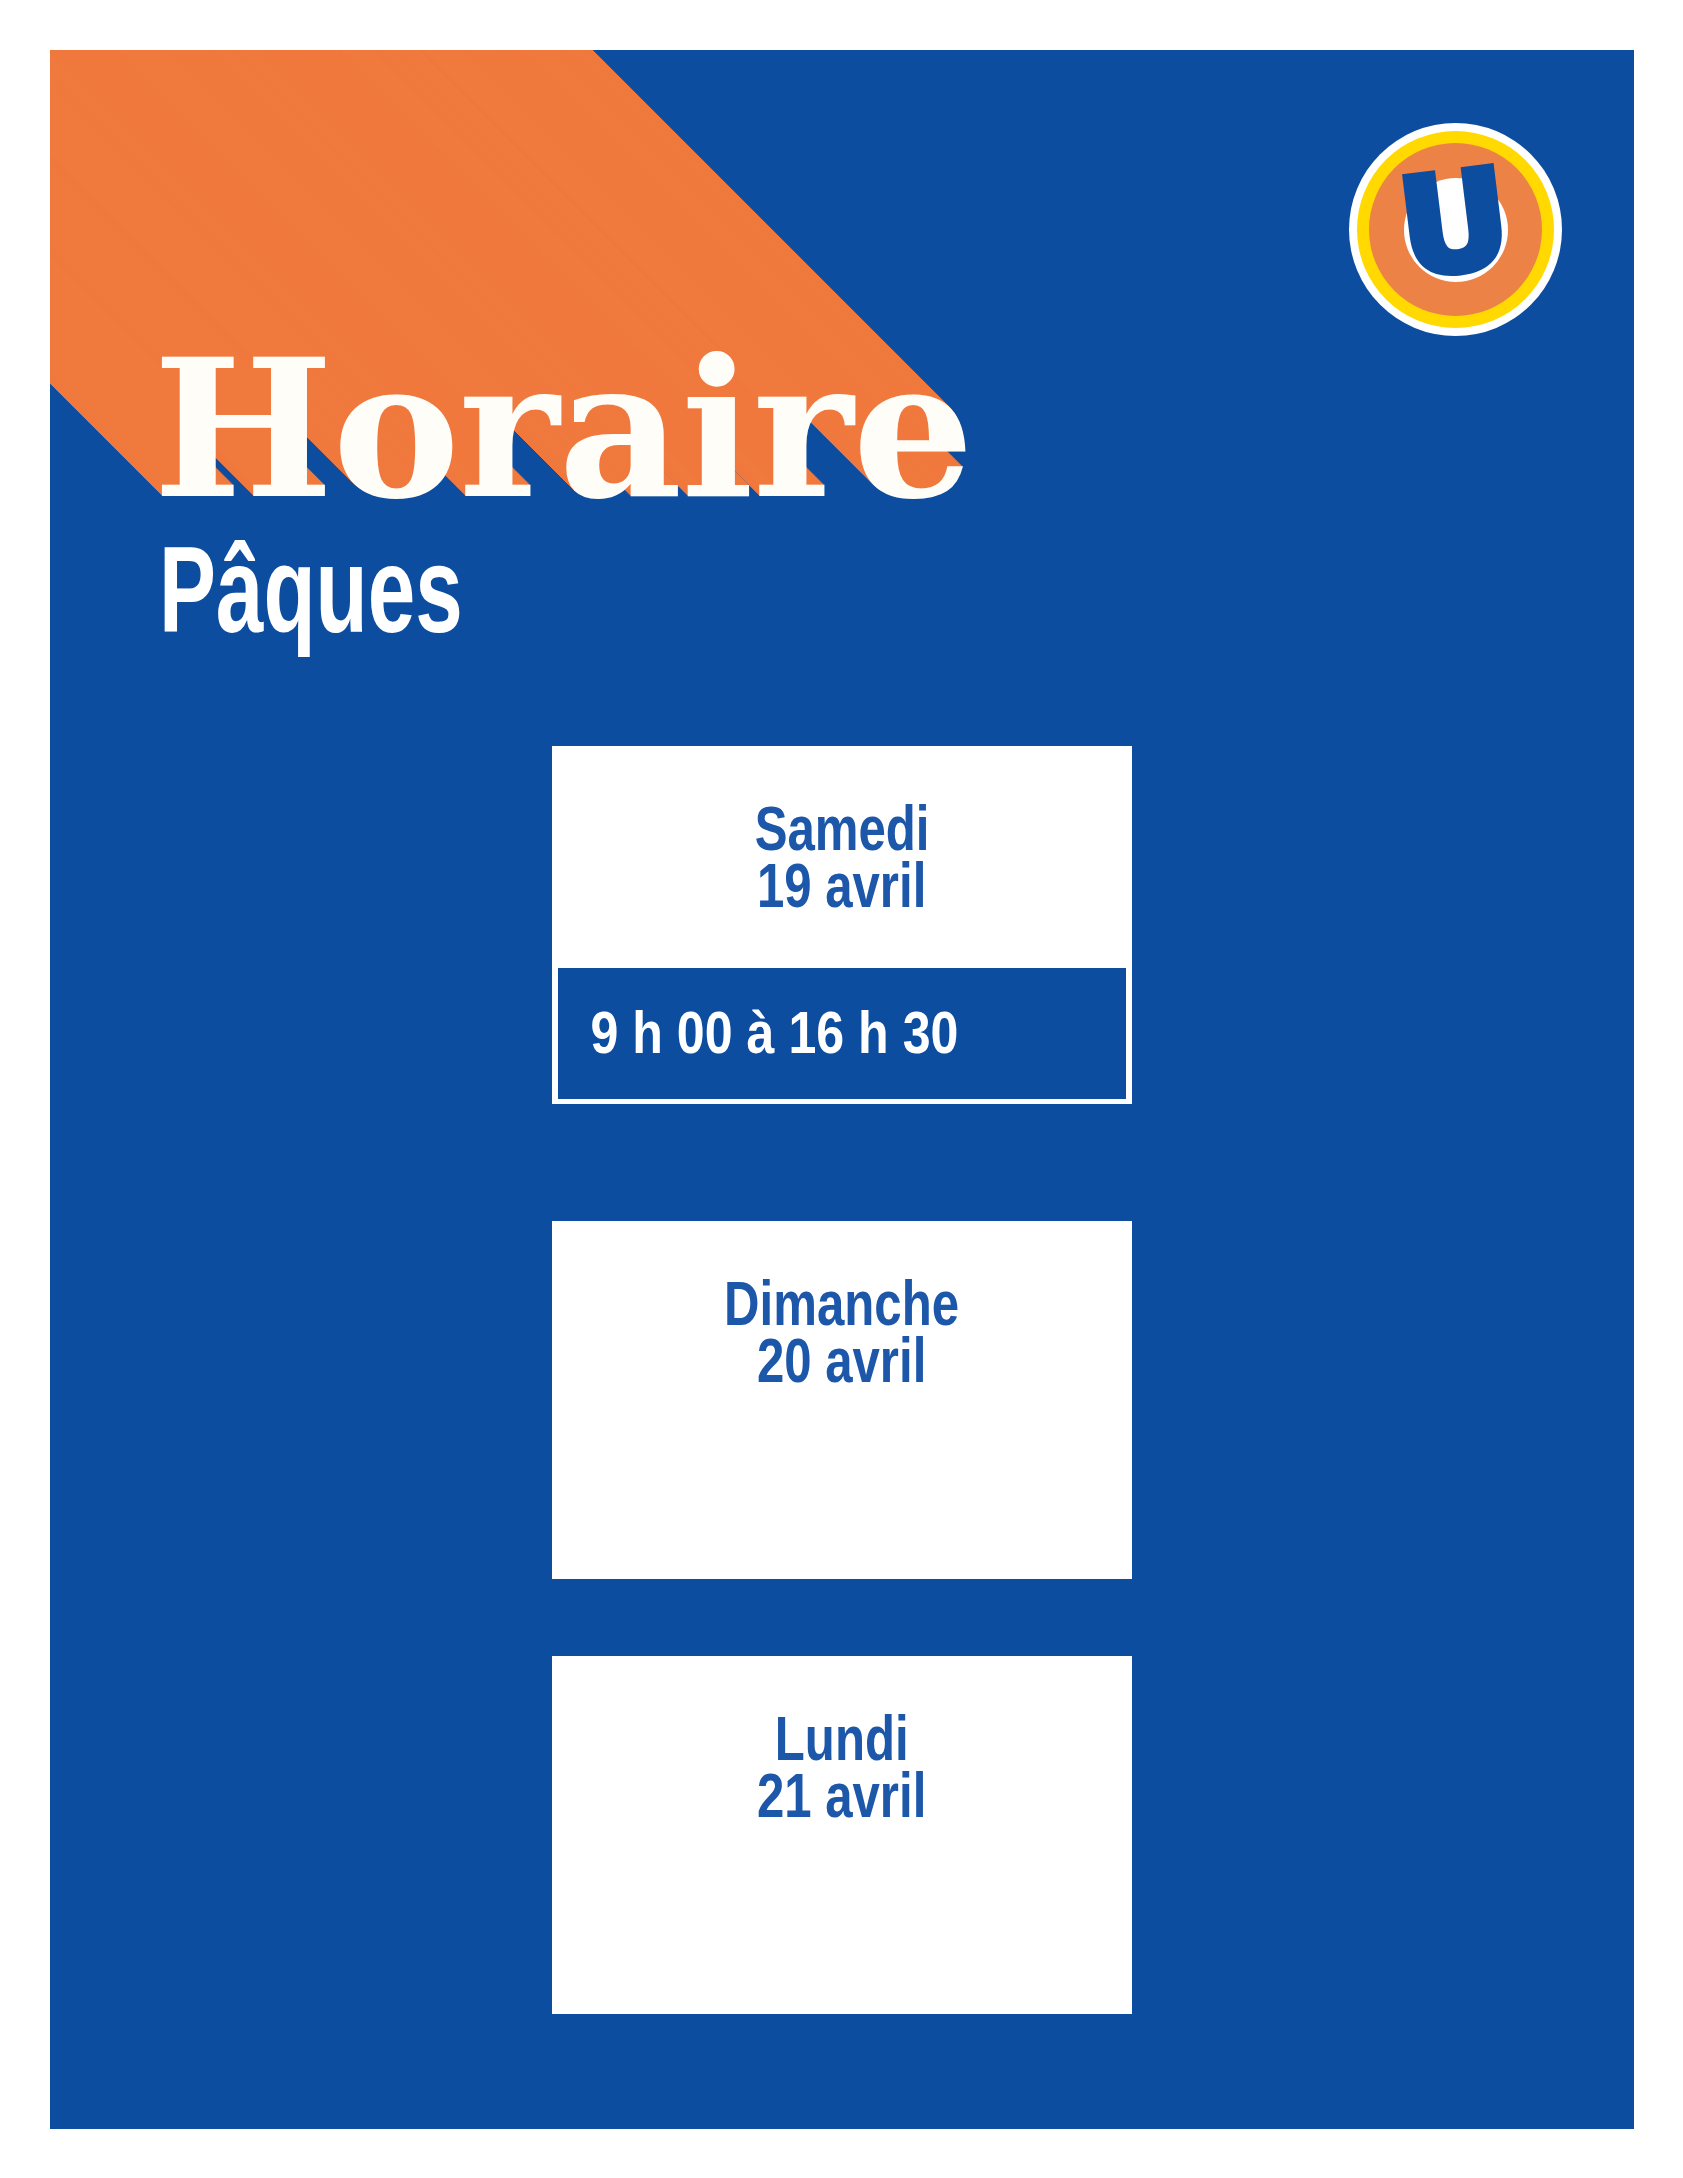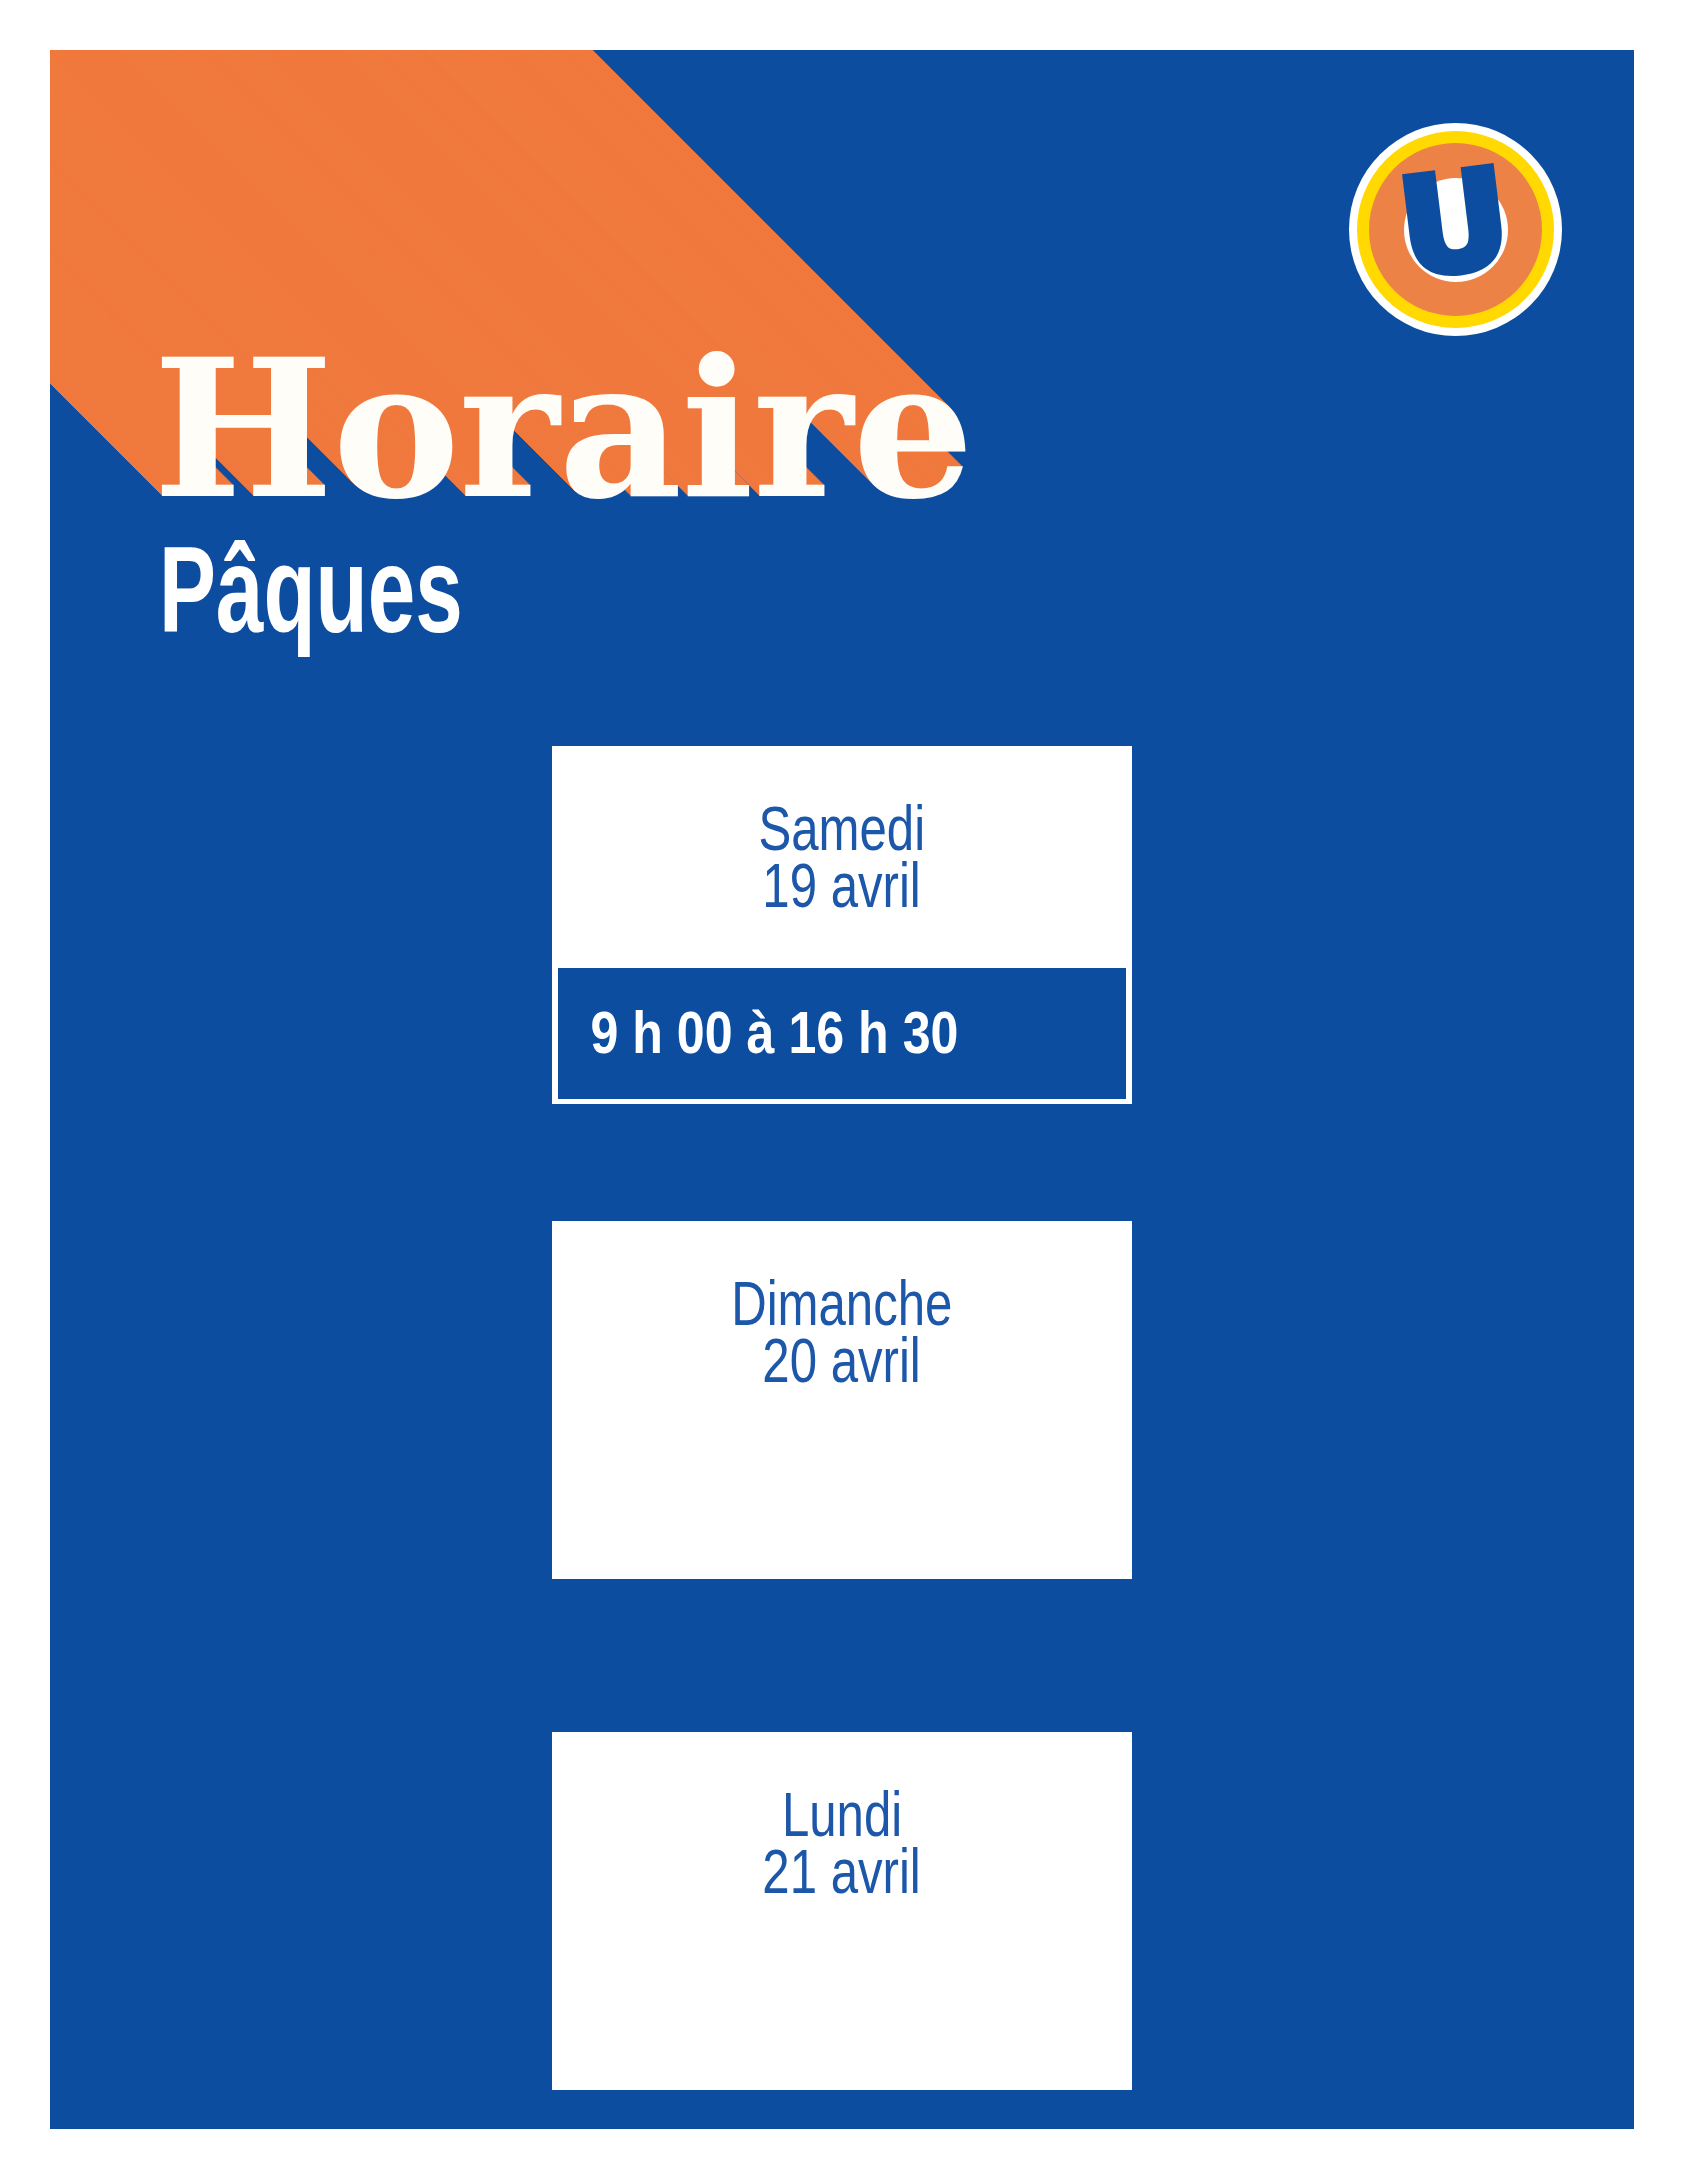--- a/index.html
+++ b/index.html
@@ -53,26 +53,26 @@
     font-family:"DejaVu Sans",sans-serif;font-weight:bold;font-size:134px;line-height:1;
     color:var(--blue);
     -webkit-text-stroke:8px var(--blue);
     transform:rotate(-7deg) translate(0px,-6px);
   }
 
   
   .card{
     position:absolute;left:502px;width:580px;height:358px;background:var(--white);
   }
-  .card.c0{top:696px;} .card.c1{top:1171px;} .card.c2{top:1682px;padding-left:20px;}
+  .card.c0{top:696px;} .card.c1{top:1171px;} .card.c2{top:1606px;padding-left:20px;}
 
   .card .date-area{
     position:absolute;left:0;top:0;right:0;height:222px;
     display:flex;flex-direction:column;align-items:center;justify-content:center;
-    color:var(--date-blue);font-weight:normal;font-size:63px;line-height:57px;
+    color:var(--date-blue);font-weight:bold;font-size:63px;line-height:57px;
     text-align:center;
   }
   .card .date-area .squeeze{display:inline-block;transform:scaleX(0.78);transform-origin:center;}
 
   .card .hours-band{
     position:absolute;left:6px;right:6px;top:222px;bottom:5px;
     background:var(--blue);
     display:flex;align-items:center;
     color:var(--white);font-weight:bold;font-size:59px;line-height:1;
     white-space:nowrap;

